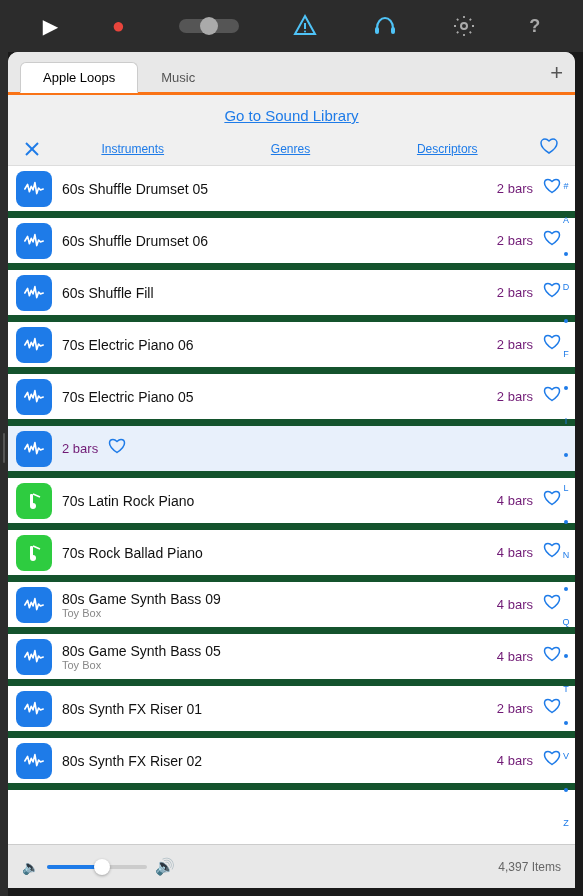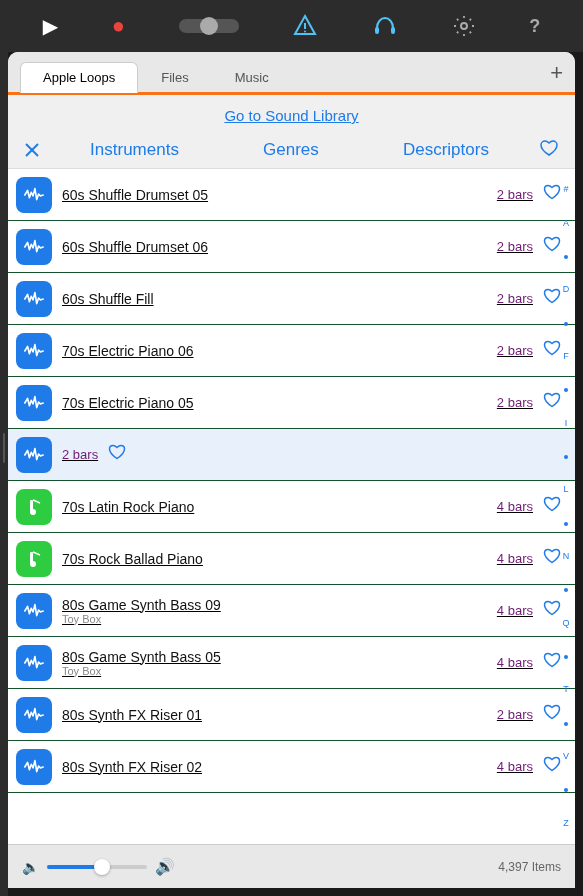--- a/index.html
+++ b/index.html
@@ -109,48 +109,48 @@
       padding: 0 8px;
       display: flex;
       align-items: center;
     }
     .filter-tabs {
       display: flex;
       flex: 1;
       justify-content: space-around;
     }
     .filter-tab {
-      font-size: 17px;
+      font-size: 12px;
       color: #1e7be8;
       cursor: pointer;
       padding: 4px 8px;
+      text-decoration: underline;
     }
     .filter-heart {
       color: #1e7be8;
       font-size: 18px;
       cursor: pointer;
       padding: 0 8px;
     }
 
     
     .list {
       flex: 1;
       overflow-y: auto;
       background: #fff;
       position: relative;
     }
     .list-item {
       display: flex;
       align-items: center;
       padding: 0 8px 0 8px;
       height: 52px;
-      border-bottom: 1px solid #14532d;
+      border-bottom: 7px solid #14532d;
       cursor: pointer;
       position: relative;
-      text-decoration: underline;
     }
     .list-item.active { background: #e8f0fb; }
 
     .item-icon {
       width: 36px;
       height: 36px;
       border-radius: 8px;
       background: #1e7be8;
       display: flex;
       align-items: center;
@@ -308,21 +308,20 @@
       <path d="M12 2v2M12 20v2M2 12h2M20 12h2M4.93 4.93l1.41 1.41M17.66 17.66l1.41 1.41M4.93 19.07l1.41-1.41M17.66 6.34l1.41-1.41" stroke="#aaa" stroke-width="1.8"></path>
     </svg>
   </span>
   <span class="toolbar-icon" style="color:#aaa; font-size:18px; font-weight:bold;">?</span>
 </div>
 
 <div class="panel">
 
   <div class="tab-bar">
     <div class="tab active">Apple Loops</div>
-    <div class="tab">Files</div>
     <div class="tab">Music</div>
     <div class="tab-add">+</div>
   </div>
 
   <div class="sound-library-link">Go to Sound Library</div>
 
   <div class="filter-bar">
     <div class="filter-close">
       <svg width="16" height="16" viewBox="0 0 16 16">
         <line x1="2" y1="2" x2="14" y2="14" stroke="#1e7be8" stroke-width="2"></line>

